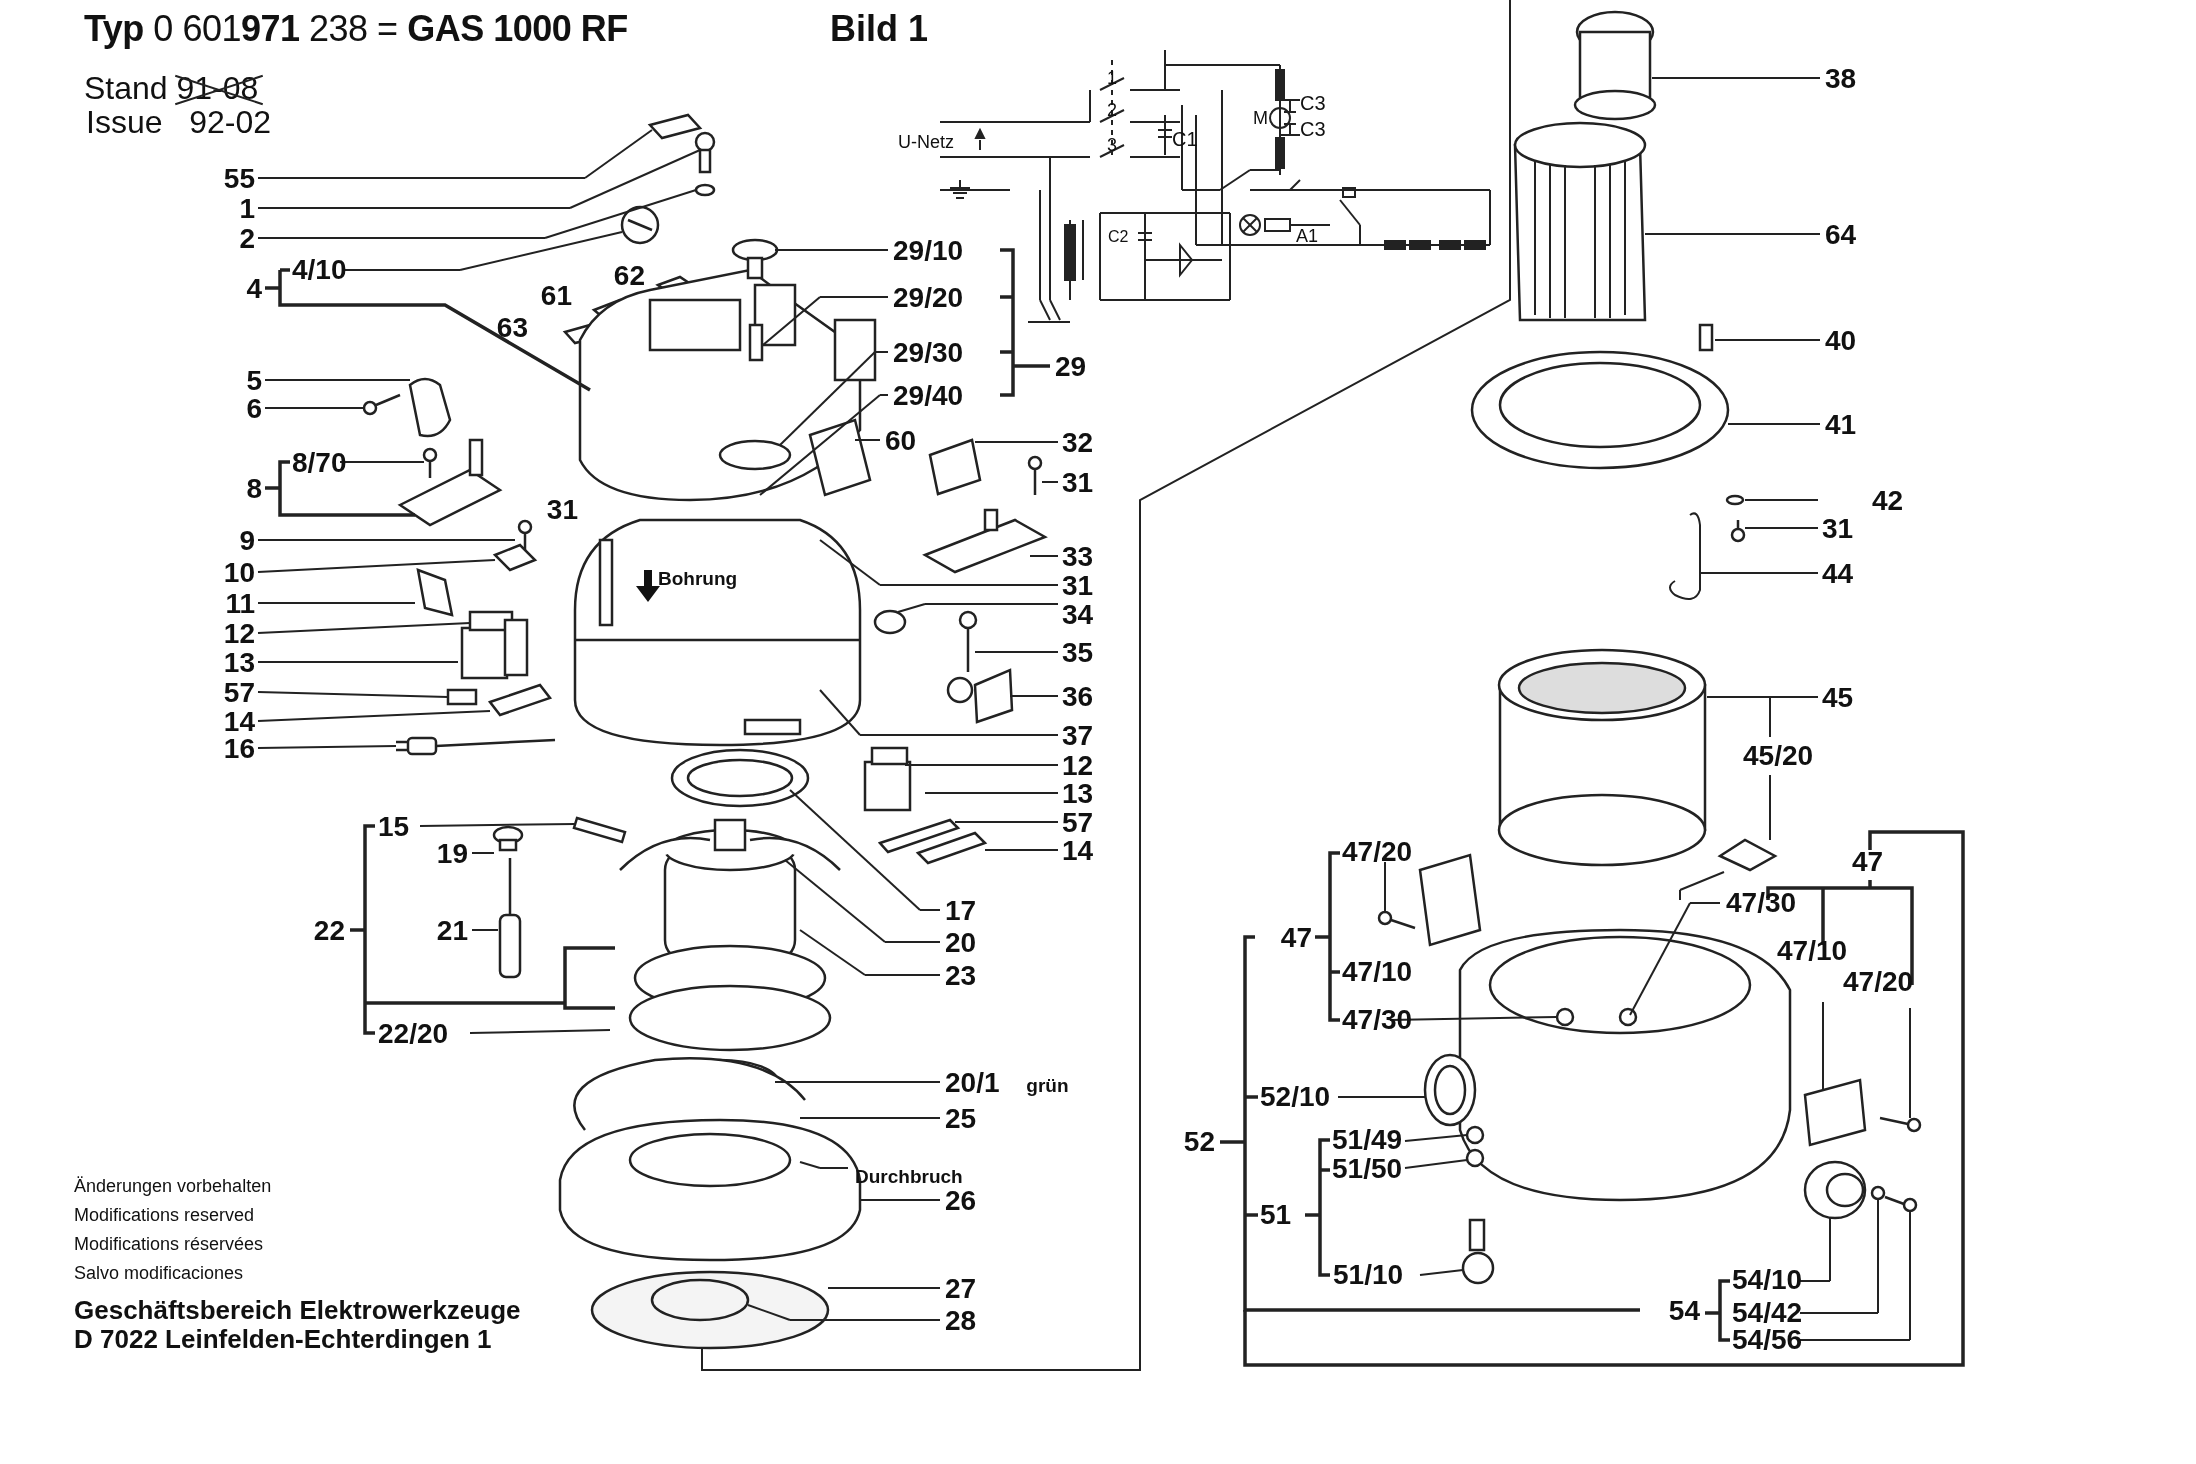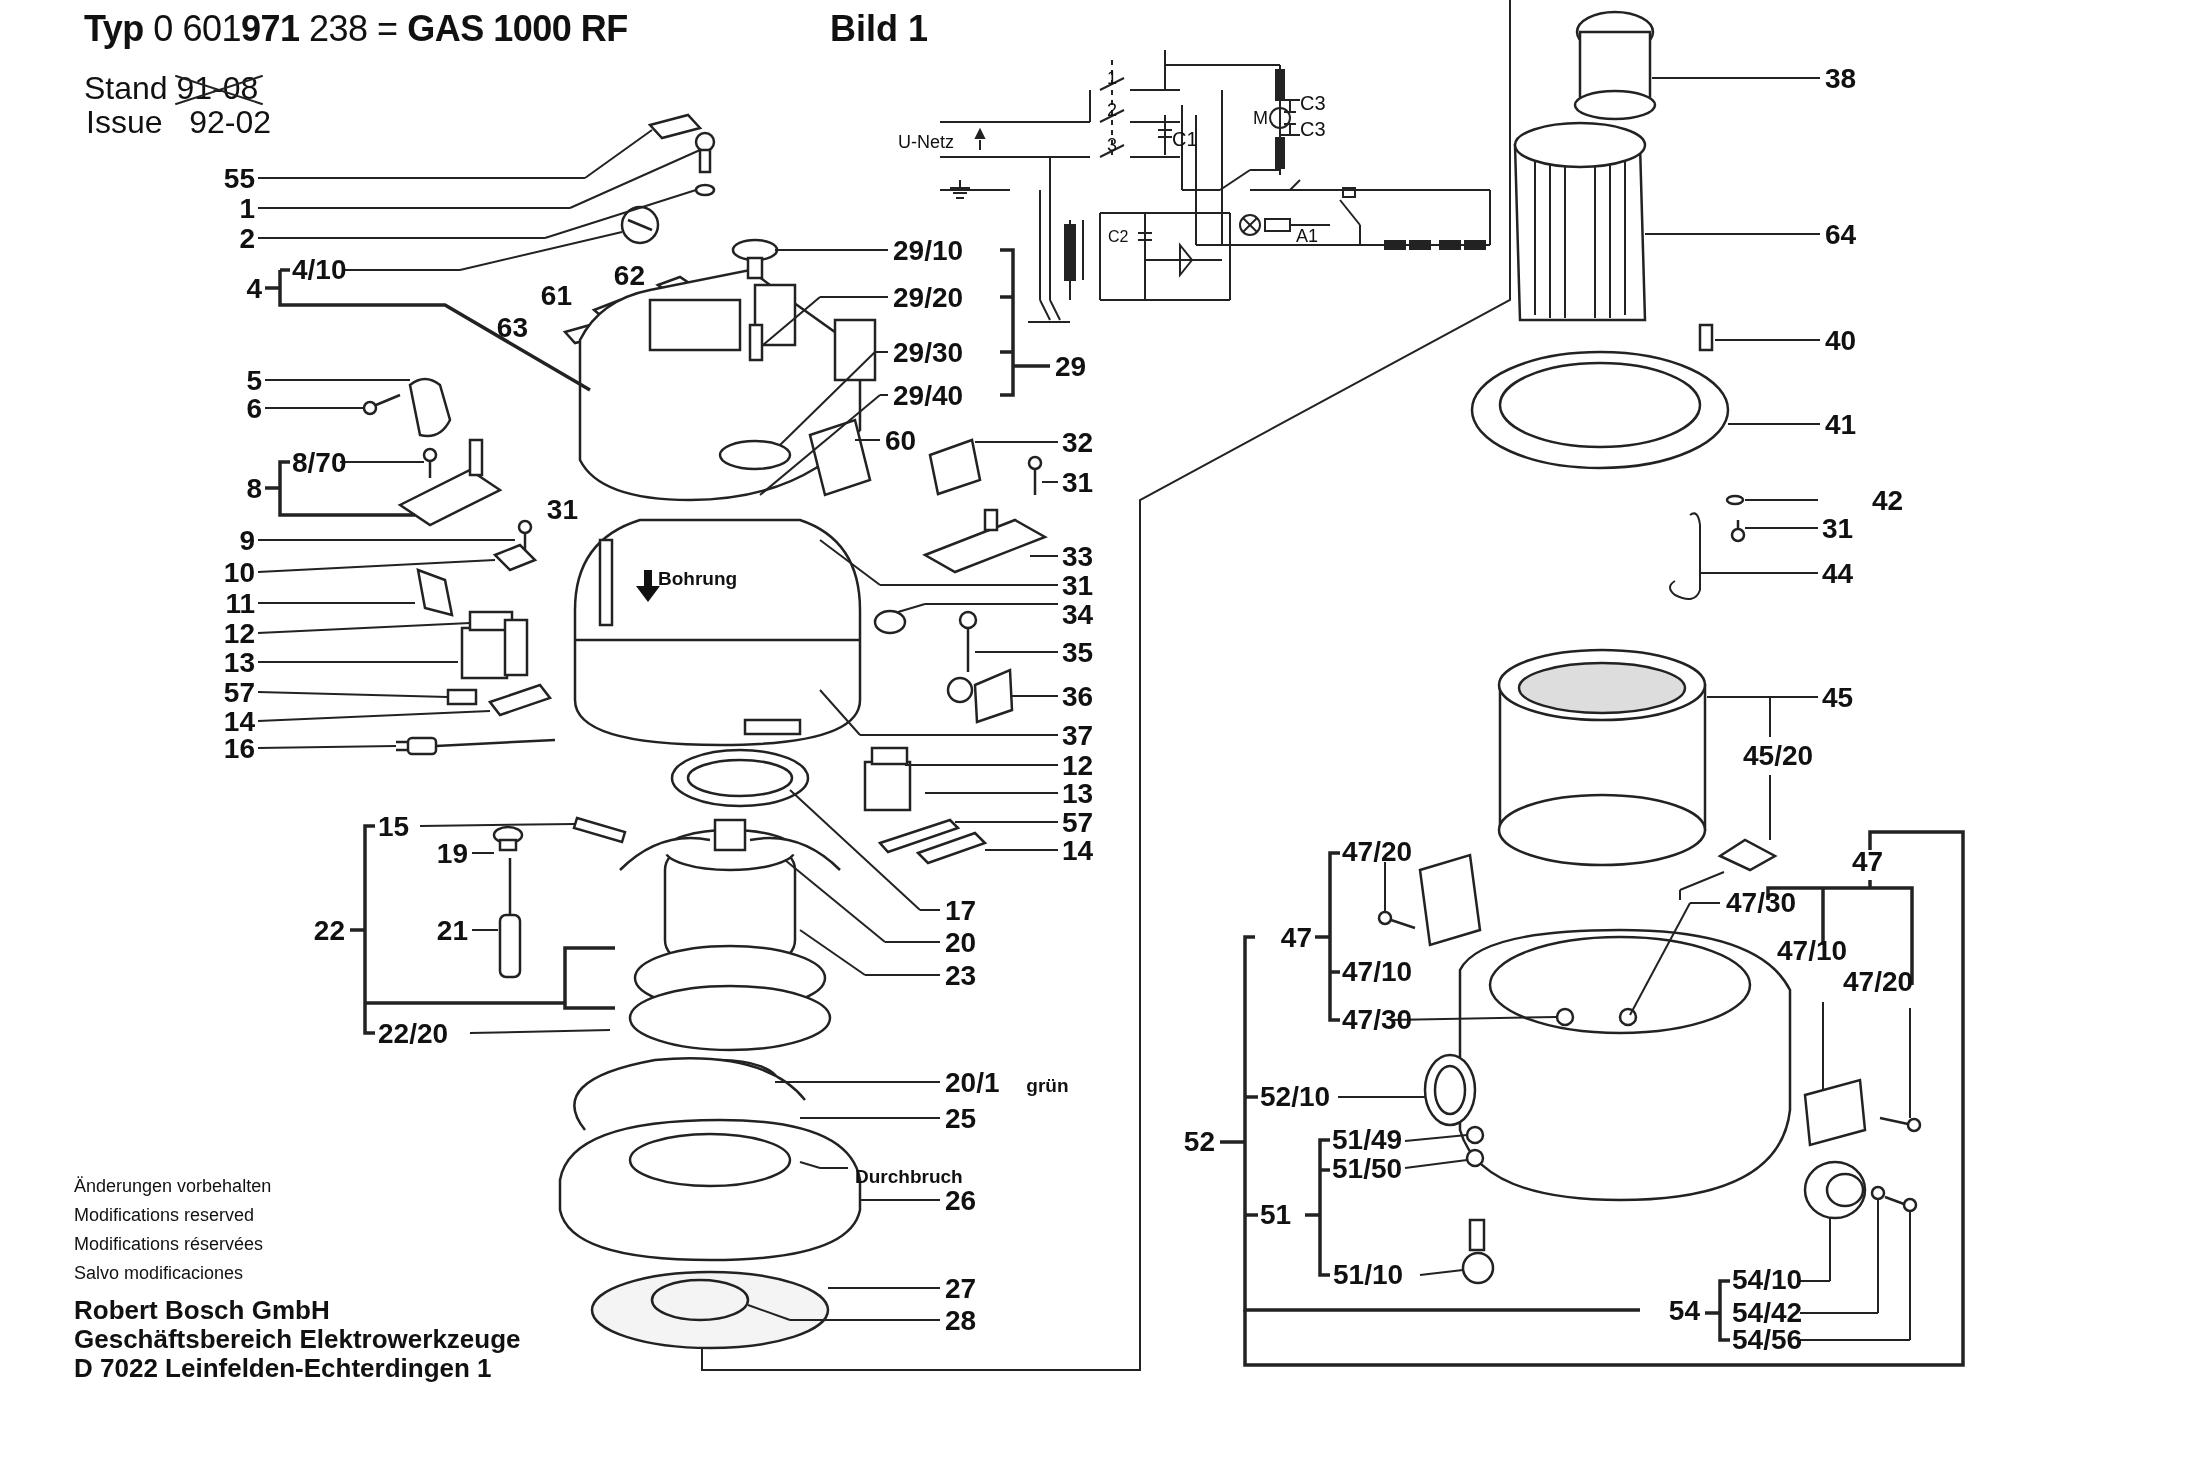--- a/index.html
+++ b/index.html
@@ -600,16 +600,15 @@
 <div class="abs lbl" style="left:1732px;top:1299px;">54/42</div>
 <div class="abs lbl" style="left:1732px;top:1326px;">54/56</div>
 
 <div class="abs notes">
   <div>Änderungen vorbehalten</div>
   <div>Modifications reserved</div>
   <div>Modifications réservées</div>
   <div>Salvo modificaciones</div>
 </div>
 <div class="abs company">
-  <div>Robert Bosch GmbH</div>
   <div>Geschäftsbereich Elektrowerkzeuge</div>
   <div>D 7022 Leinfelden-Echterdingen 1</div>
 </div>
 
 </body></html>

